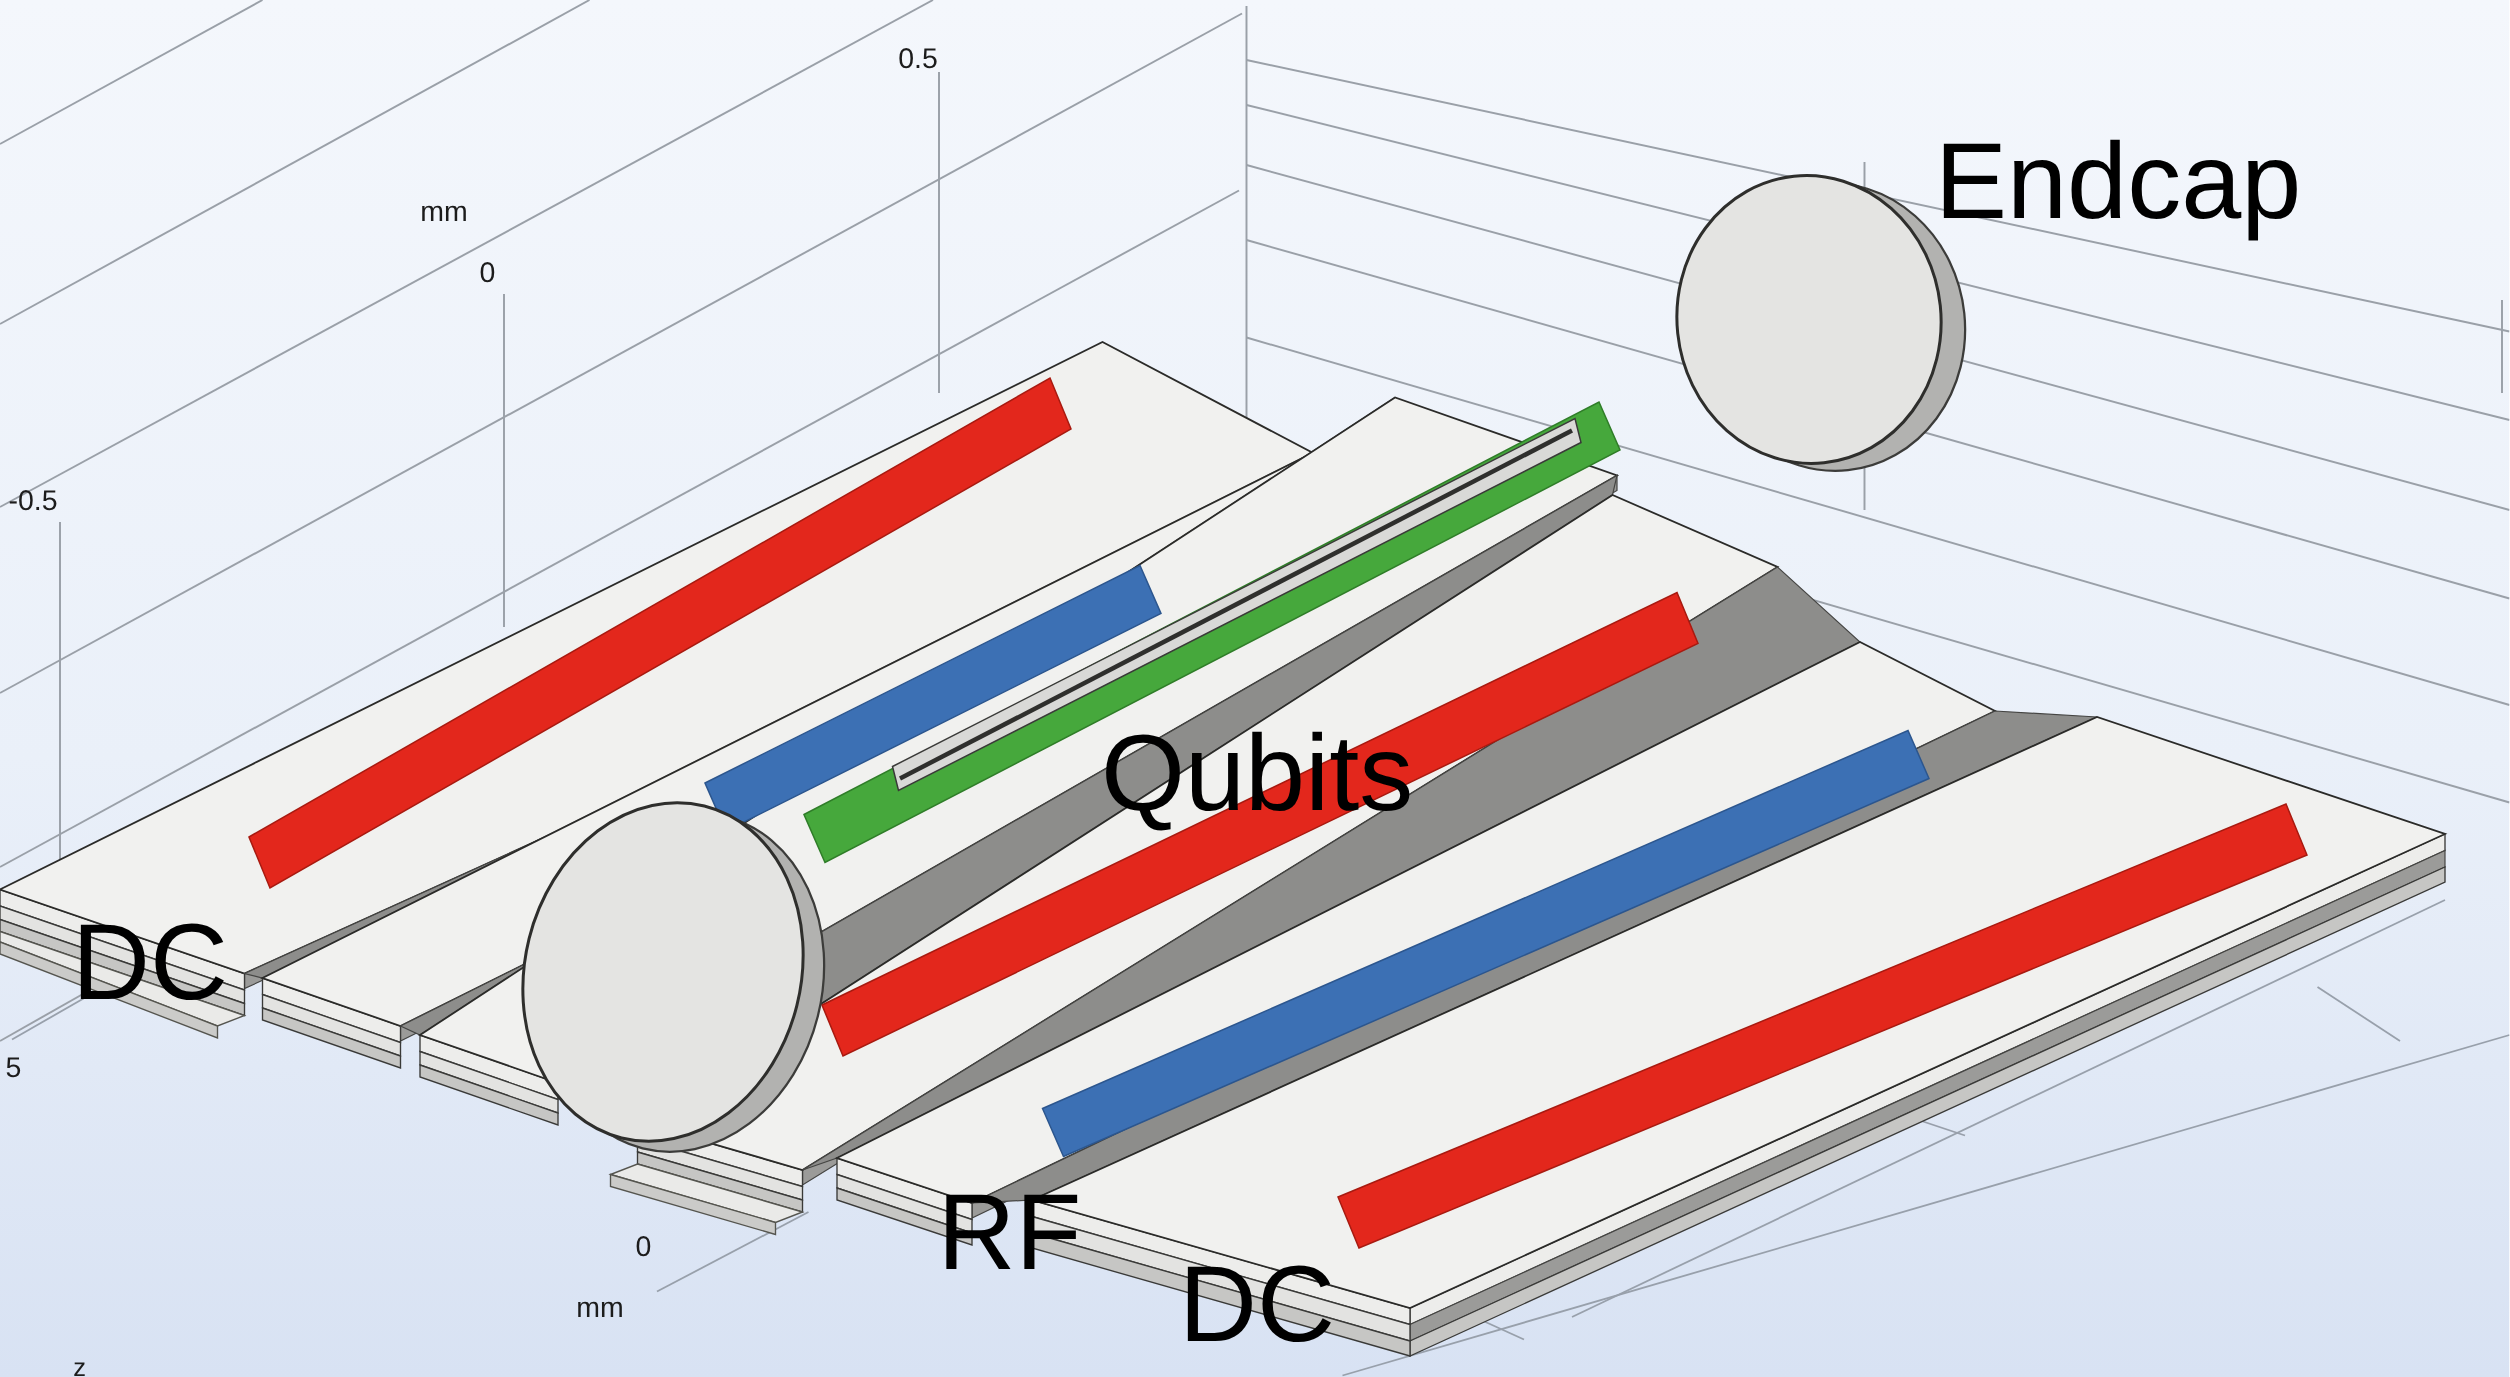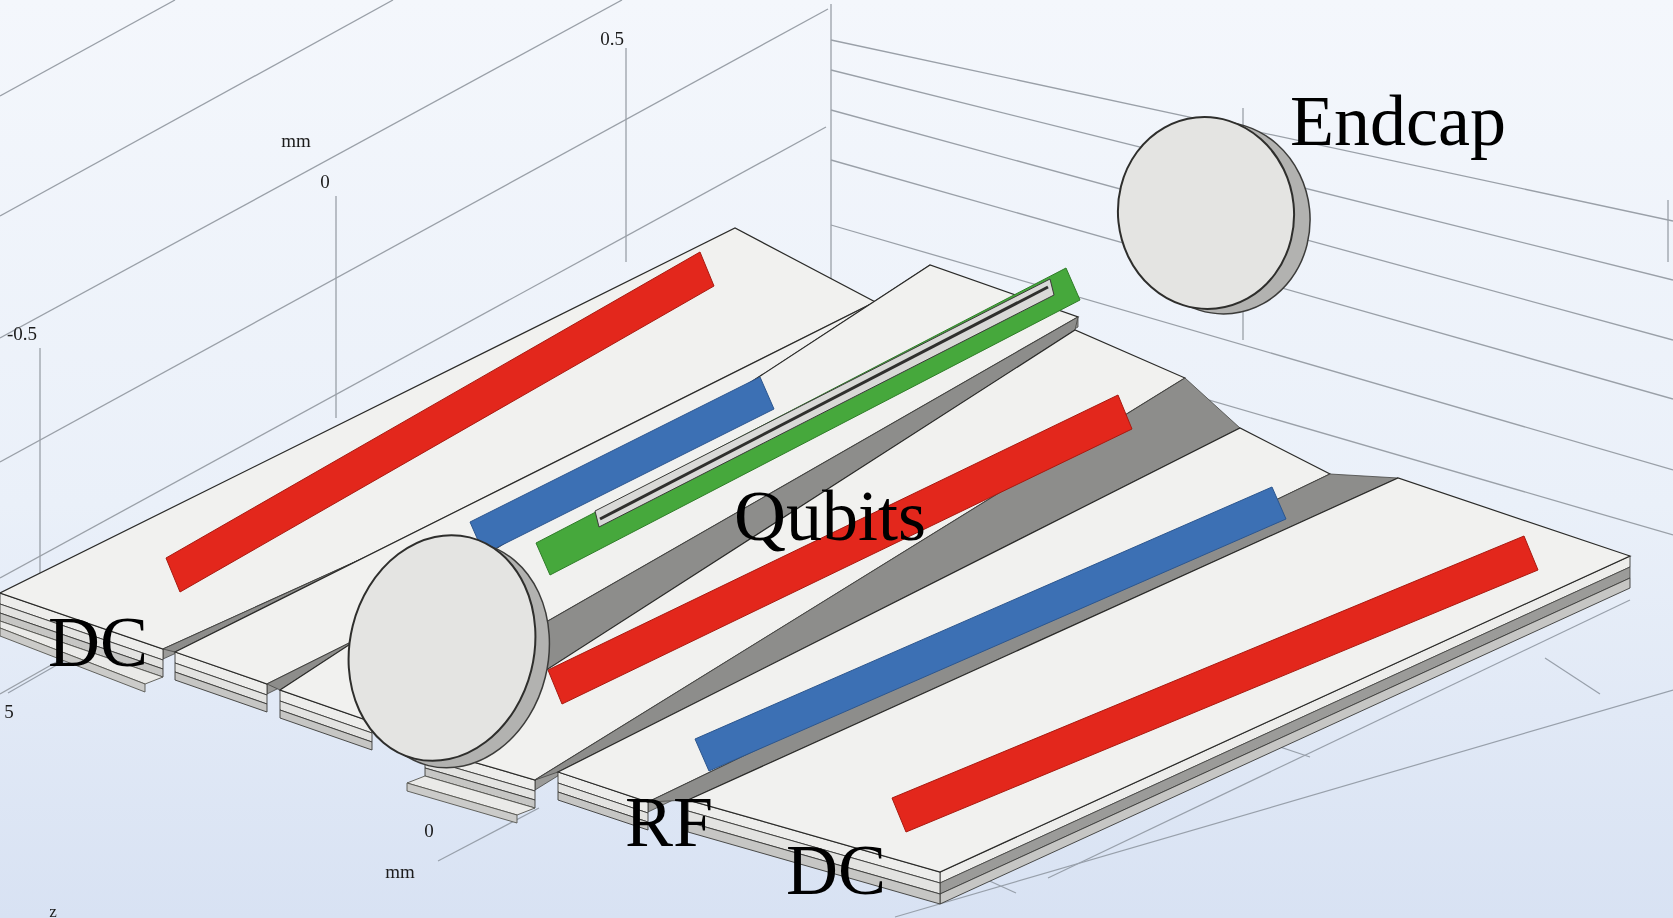--- a/index.html
+++ b/index.html
@@ -1,18 +1,18 @@
 <!DOCTYPE html>
 <html><head>
 <meta charset="utf-8">
 <style>
   html,body{margin:0;padding:0;background:#ffffff;}
   .stage{
     position:relative;width:1673px;height:918px;overflow:hidden;
-    font-family:Liberation Serif, serif;
+    font-family:Liberation Sans, sans-serif;
   }
   .stage svg{position:absolute;left:0;top:0;}
   .grid-line{stroke:#9aa0a8;stroke-width:1.3;fill:none;}
   .ruler-line{stroke:#98a0ab;stroke-width:1.2;fill:none;}
   .board-top{stroke:#2b2b29;stroke-width:1.2;}
   .board-front-1{fill:#ededeb;stroke:#3a3a38;stroke-width:0.9;}
   .board-front-2{fill:#e3e3e1;stroke:#3a3a38;stroke-width:0.9;}
   .board-front-3{fill:#c6c6c4;stroke:#3a3a38;stroke-width:0.9;}
   .board-side{fill:#9b9b99;stroke:#454543;stroke-width:0.8;}
   .board-gap{fill:#8d8d8b;stroke:#454543;stroke-width:0.8;}

